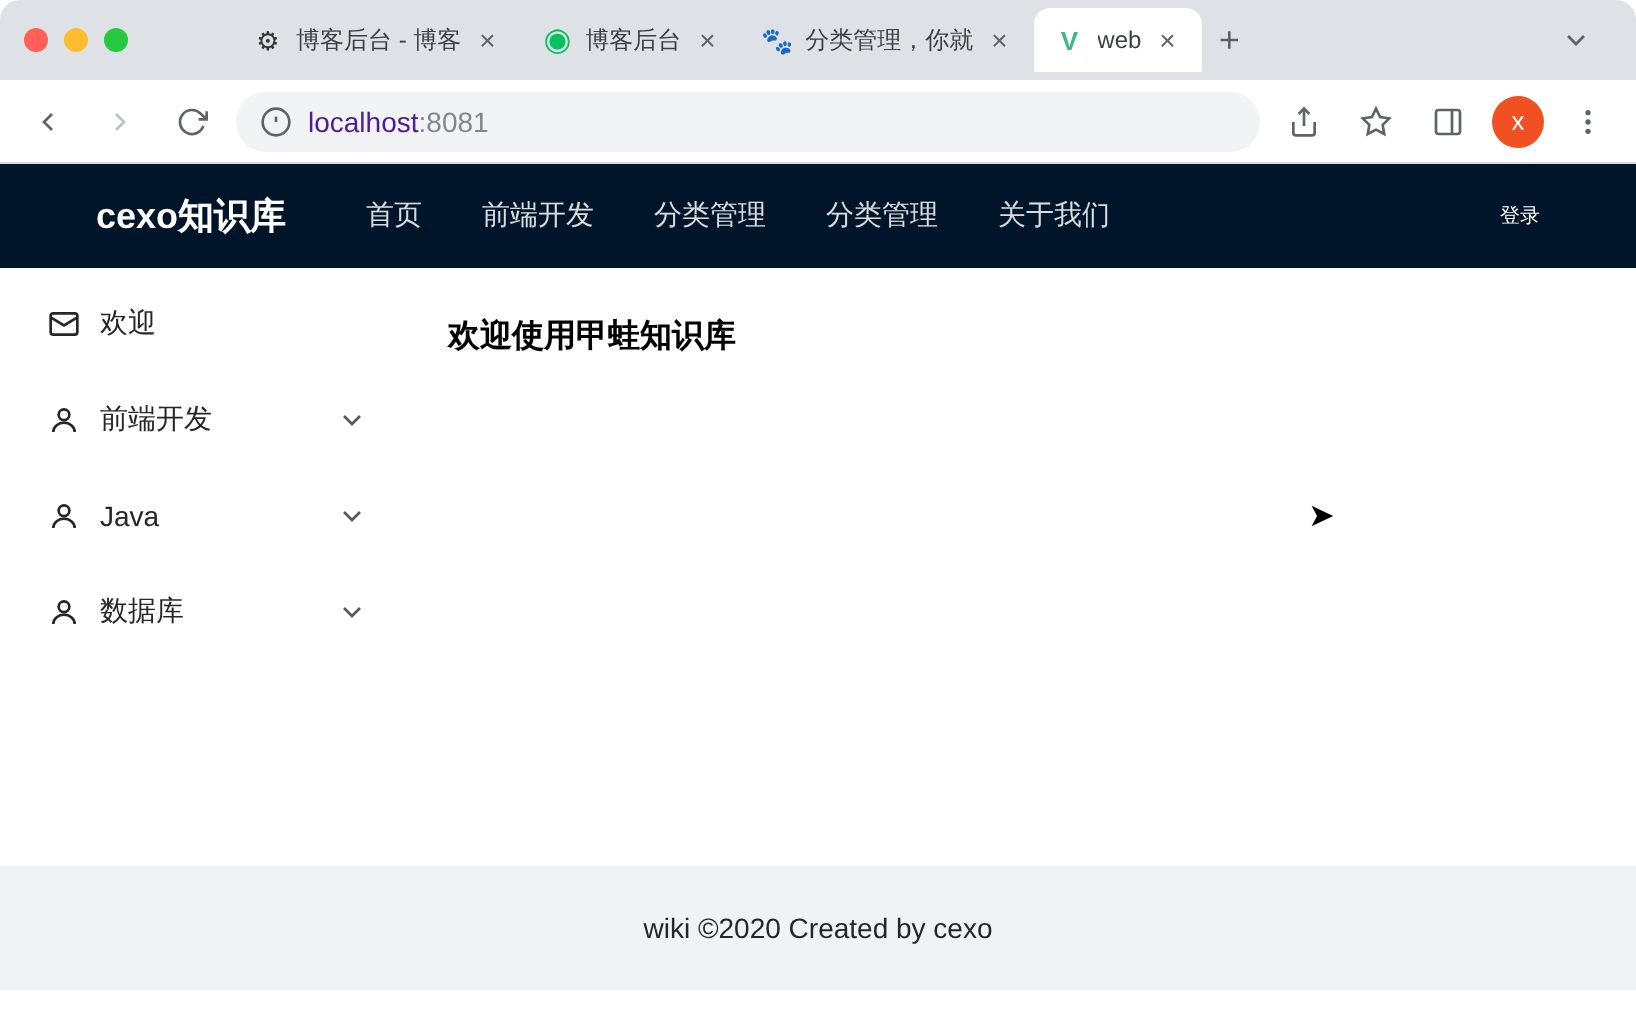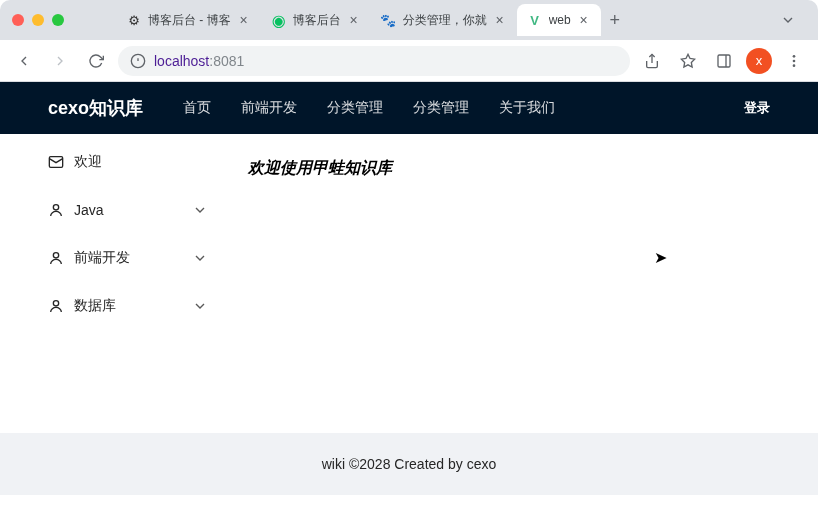--- a/index.html
+++ b/index.html
@@ -28,28 +28,28 @@
     .omnibox .host { color: #4c1d95; }
     .omnibox .port { color: #80868b; }
     .toolbar-right { display: flex; align-items: center; gap: 8px; }
     .avatar { width: 26px; height: 26px; border-radius: 50%; background: #f25022; color: #fff; display: flex; align-items: center; justify-content: center; font-size: 13px; }
     
     
     .app-header { height: 52px; background: #001529; display: flex; align-items: center; padding: 0 48px; color: #fff; }
     .logo { font-size: 18px; font-weight: 600; margin-right: 40px; }
     .menu { display: flex; gap: 30px; }
     .menu-item { font-size: 14px; color: rgba(255,255,255,0.85); cursor: pointer; }
-    .login { margin-left: auto; font-size: 13px; font-weight: 700; cursor: pointer; }
-    
-    
-    .content { display: flex; height: 299px; margin-left: 24px; }
+    .login { margin-left: auto; font-size: 10px; font-weight: 400; cursor: pointer; }
+    
+    
+    .content { display: flex; height: 299px; }
     .sidebar { width: 200px; background: #fff; padding-top: 4px; }
     .side-item { height: 48px; display: flex; align-items: center; padding: 0 16px 0 24px; font-size: 14px; color: #262626; cursor: pointer; gap: 10px; }
     .side-item .chev { margin-left: auto; color: #595959; }
-    .main { flex: 1; padding: 24px; font-style: italic; }
+    .main { flex: 1; padding: 24px; }
     .welcome { font-size: 16px; font-weight: 600; }
     
     
     .footer { height: 62px; background: #f0f2f5; display: flex; align-items: center; justify-content: center; font-size: 14px; color: #262626; }
     
     .icn { width: 16px; height: 16px; }
     .cursor-pointer { position: absolute; left: 654px; top: 248px; font-size: 16px; pointer-events: none; }
   </style>
 </head>
 <body>
@@ -166,48 +166,48 @@
           <rect x="2" y="4" width="20" height="16" rx="2"></rect>
           <polyline points="2 7 12 13 22 7"></polyline>
         </svg>
       <span>欢迎</span>
     </div>
     <div class="side-item">
       <svg class="icn" viewBox="0 0 24 24" fill="none" stroke="#262626" stroke-width="2">
           <circle cx="12" cy="8" r="4"></circle>
           <path d="M4 21c0-4 4-7 8-7s8 3 8 7"></path>
         </svg>
+      <span>前端开发</span>
+      <svg class="icn chev" viewBox="0 0 24 24" fill="none" stroke="#595959" stroke-width="2">
+          <polyline points="6 9 12 15 18 9"></polyline>
+        </svg>
+    </div>
+    <div class="side-item">
+      <svg class="icn" viewBox="0 0 24 24" fill="none" stroke="#262626" stroke-width="2">
+          <circle cx="12" cy="8" r="4"></circle>
+          <path d="M4 21c0-4 4-7 8-7s8 3 8 7"></path>
+        </svg>
       <span>Java</span>
       <svg class="icn chev" viewBox="0 0 24 24" fill="none" stroke="#595959" stroke-width="2">
           <polyline points="6 9 12 15 18 9"></polyline>
         </svg>
     </div>
     <div class="side-item">
       <svg class="icn" viewBox="0 0 24 24" fill="none" stroke="#262626" stroke-width="2">
           <circle cx="12" cy="8" r="4"></circle>
           <path d="M4 21c0-4 4-7 8-7s8 3 8 7"></path>
         </svg>
-      <span>前端开发</span>
-      <svg class="icn chev" viewBox="0 0 24 24" fill="none" stroke="#595959" stroke-width="2">
-          <polyline points="6 9 12 15 18 9"></polyline>
-        </svg>
-    </div>
-    <div class="side-item">
-      <svg class="icn" viewBox="0 0 24 24" fill="none" stroke="#262626" stroke-width="2">
-          <circle cx="12" cy="8" r="4"></circle>
-          <path d="M4 21c0-4 4-7 8-7s8 3 8 7"></path>
-        </svg>
       <span>数据库</span>
       <svg class="icn chev" viewBox="0 0 24 24" fill="none" stroke="#595959" stroke-width="2">
           <polyline points="6 9 12 15 18 9"></polyline>
         </svg>
     </div>
   </div>
   <div class="main">
     <div class="welcome">欢迎使用甲蛙知识库</div>
   </div>
 </div>
 
 <div class="footer">
-  <span>wiki ©2028 Created by cexo</span>
+  <span>wiki ©2020 Created by cexo</span>
 </div>
 
 <div class="cursor-pointer">➤</div>
 
 </body></html>

